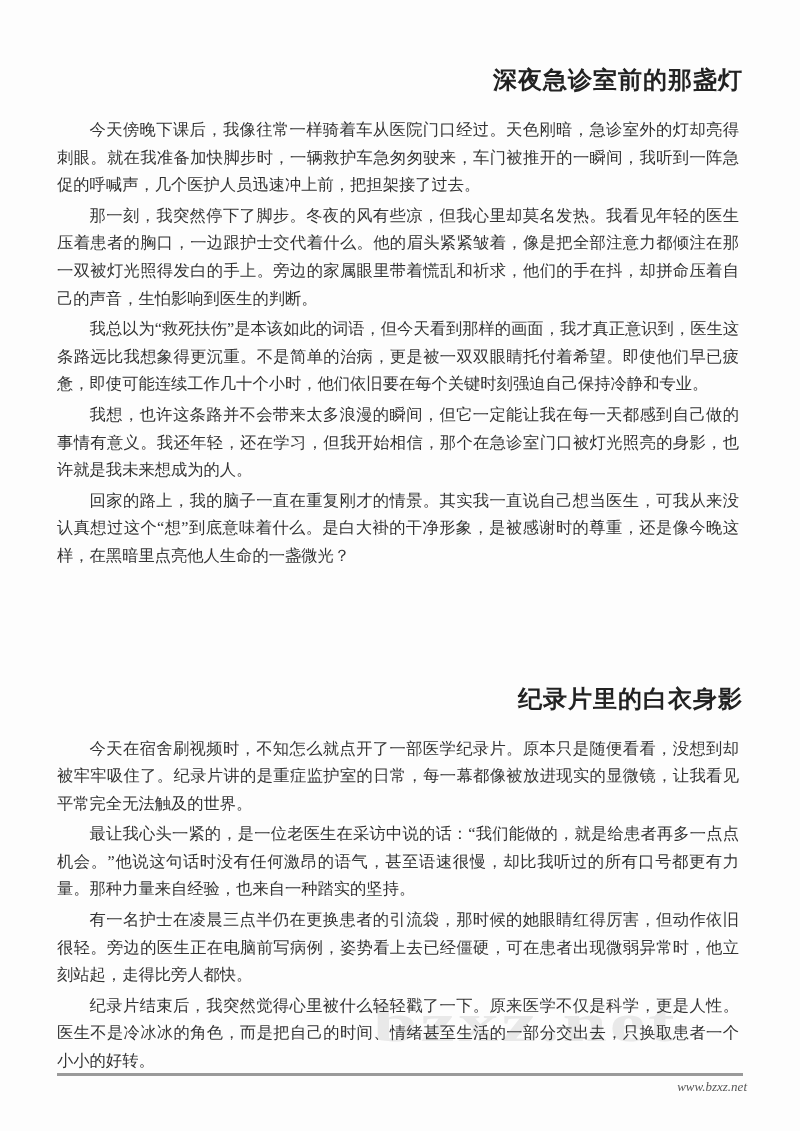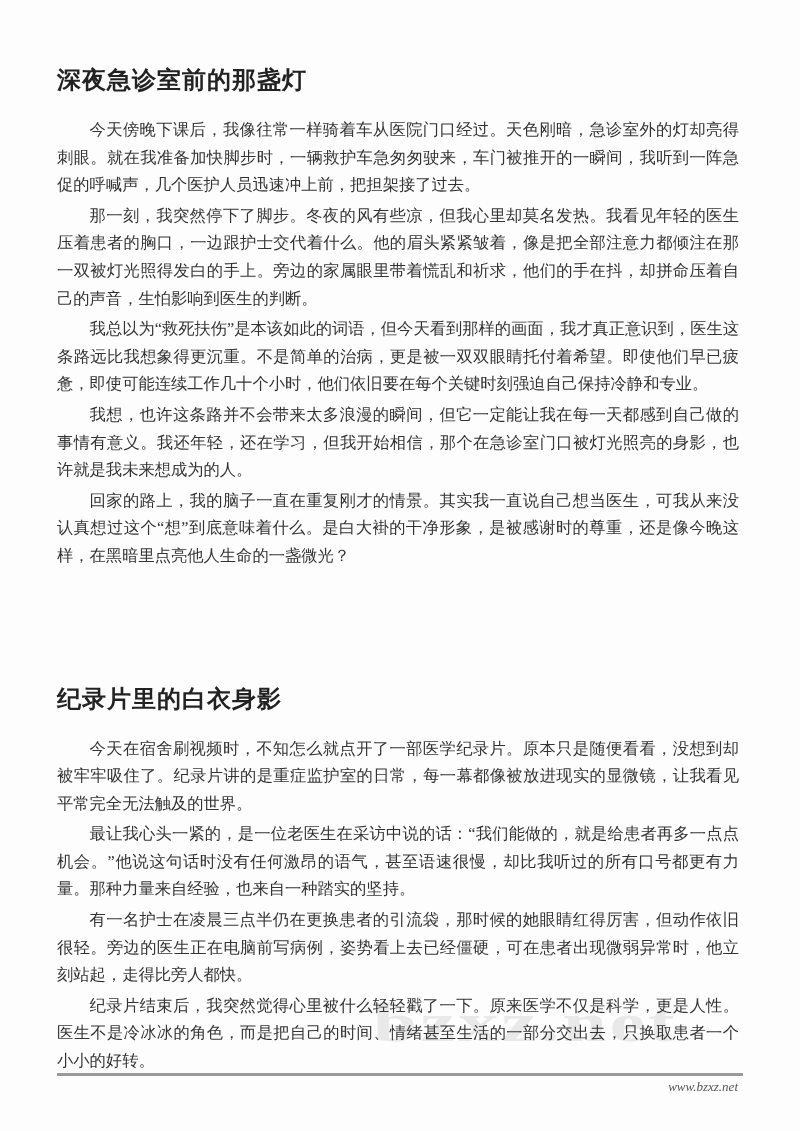--- a/index.html
+++ b/index.html
@@ -22,21 +22,21 @@
     box-sizing: border-box;
     padding: 65px 57px 0 57px;
     height: 1072px;
     overflow: hidden;
   }
   .essay-title {
     margin: 0 0 21px 0;
     font-size: 24px;
     line-height: 30px;
     font-weight: bold;
-    text-align: left;
+    text-align: right;
     color: #222222;
     letter-spacing: 1px;
   }
   .essay + .essay .essay-title {
     margin-top: 114px;
   }
   .essay p {
     margin: 0 4px 3px 0;
     font-size: 16.3px;
     line-height: 27.6px;
@@ -67,21 +67,21 @@
     left: 57px;
     right: 57px;
     top: 1073px;
     height: 3px;
     background: #9a9a9a;
     z-index: 2;
   }
   .footer-url {
     position: absolute;
     top: 1079px;
-    right: 62px;
+    right: 53px;
     z-index: 2;
     font-size: 13px;
     font-style: italic;
     color: #555555;
     font-family: "Liberation Serif", "DejaVu Serif", serif;
   }
 </style>
 </head>
 <body>
 

